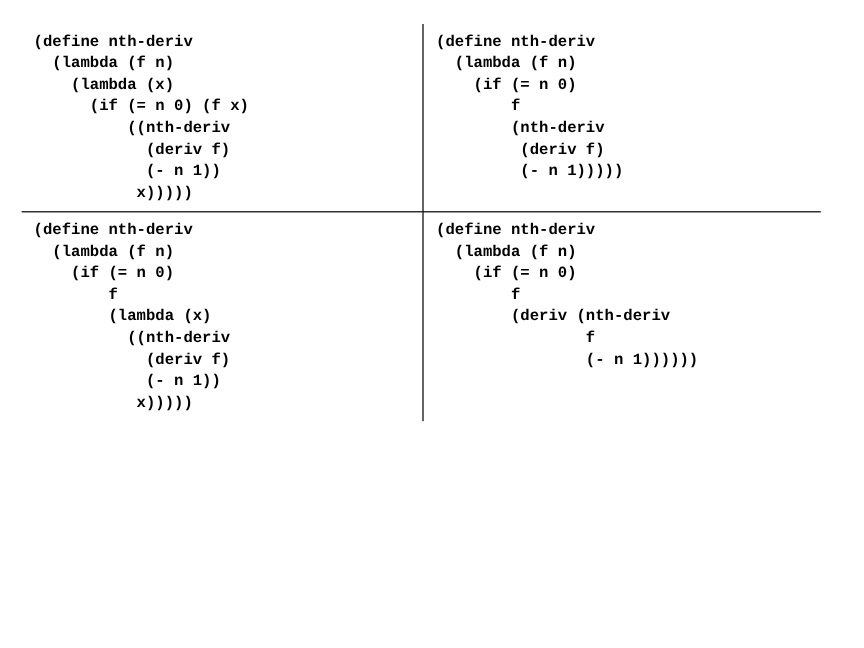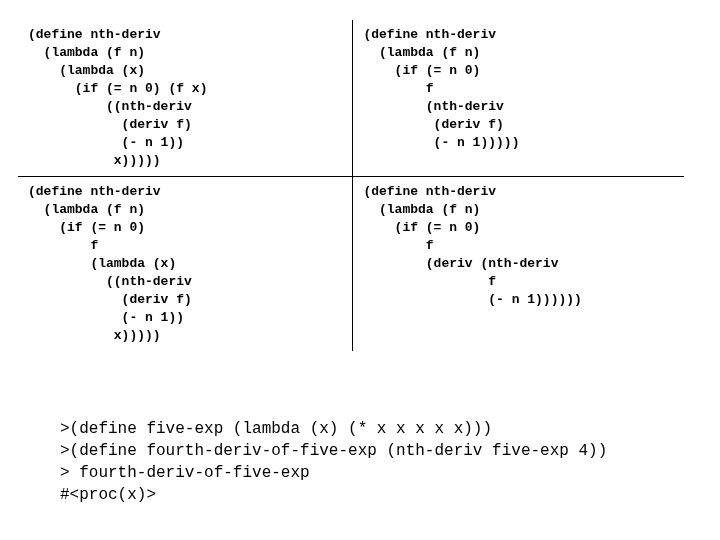--- a/index.html
+++ b/index.html
@@ -94,18 +94,14 @@
   (lambda (f n)
     (if (= n 0)
         f
         (deriv (nth-deriv
                 f
                 (- n 1))))))</div>
     </div>
 
   </div>
 
-  <div class="console">&gt;(define five-exp (lambda (x) (* x x x x x)))
-&gt;(define fourth-deriv-of-five-exp (nth-deriv five-exp 4))
-&gt; fourth-deriv-of-five-exp
-#&lt;proc(x)&gt;</div>
 
 </div>
 
 </body></html>

